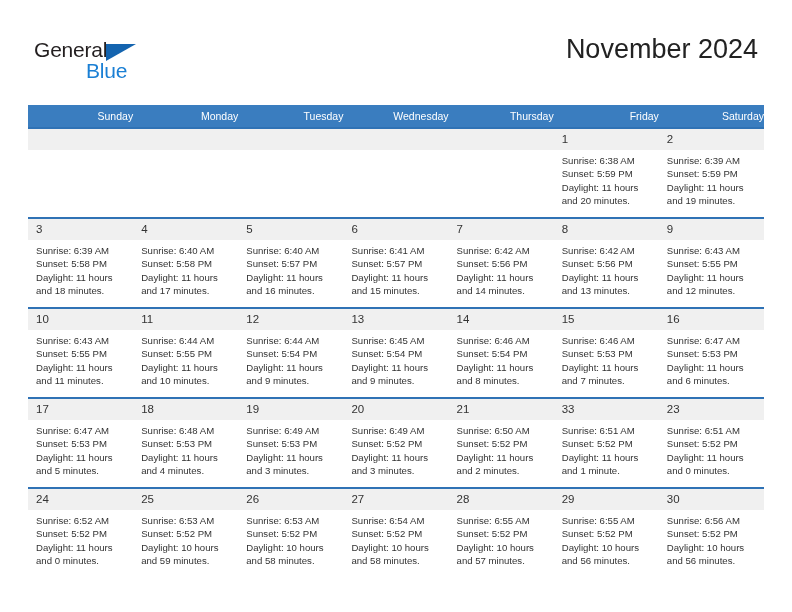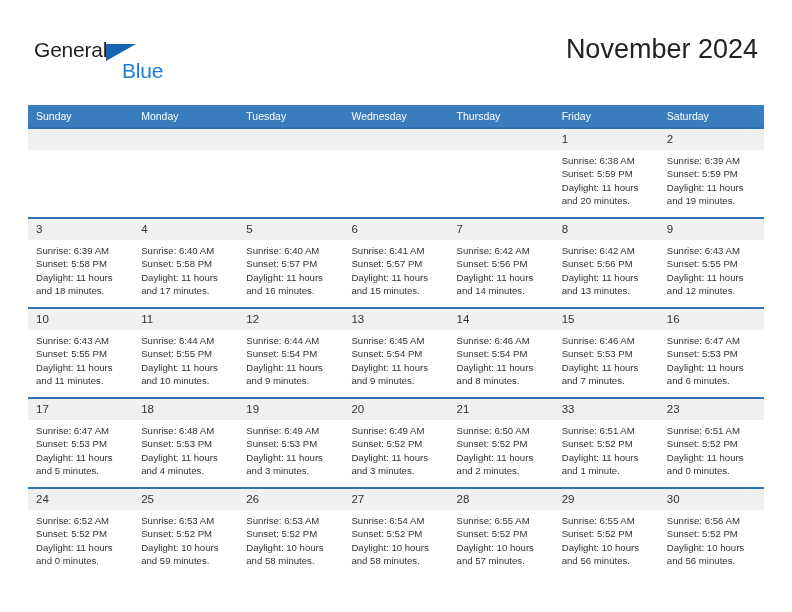--- a/index.html
+++ b/index.html
@@ -54,21 +54,20 @@
     border-bottom: 17px solid transparent;
   }
   .logo-blue {
     position: absolute;
     left: 52px;
     top: 21px;
     font-size: 21px;
     letter-spacing: -0.2px;
     color: #1a7fd4;
     font-family: "Liberation Sans", sans-serif;
-    margin-left: 36px;
   }
   .title-block {
     position: absolute;
     right: 34px;
     top: 33px;
     text-align: center;
   }
   .cal-title {
     font-size: 27px;
     color: #222222;
@@ -91,21 +90,21 @@
     top: 105px;
     width: 736px;
     border-collapse: collapse;
     table-layout: fixed;
   }
   .calendar th {
     background: #3a7dbf;
     color: #ffffff;
     font-size: 10.5px;
     font-weight: normal;
-    text-align: left;
+    text-align: right;
     padding: 5px 0 5px 8px;
     height: 10px;
     border: none;
   }
   .calendar td {
     vertical-align: top;
     padding: 0;
     border: none;
     border-top: 2px solid #2f72b5;
     height: 88px;

